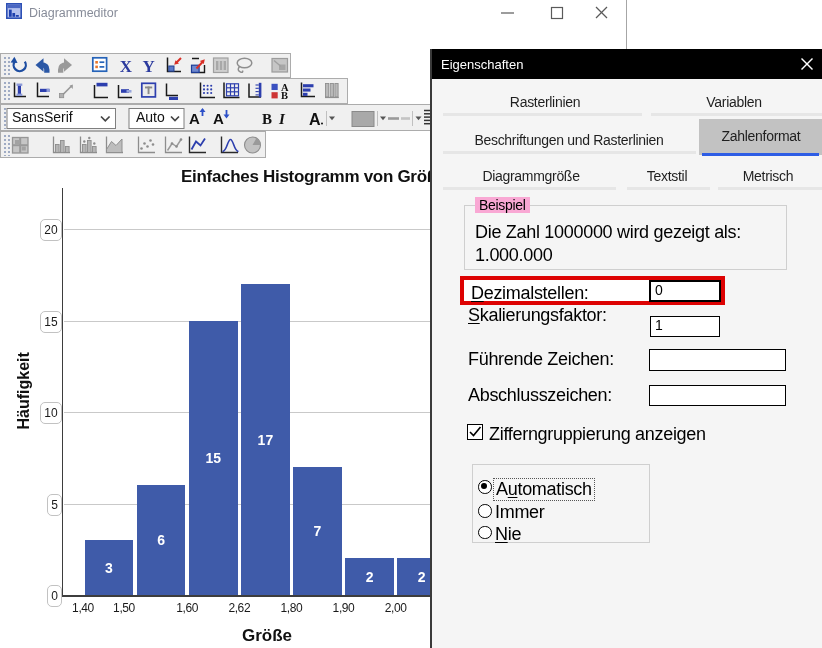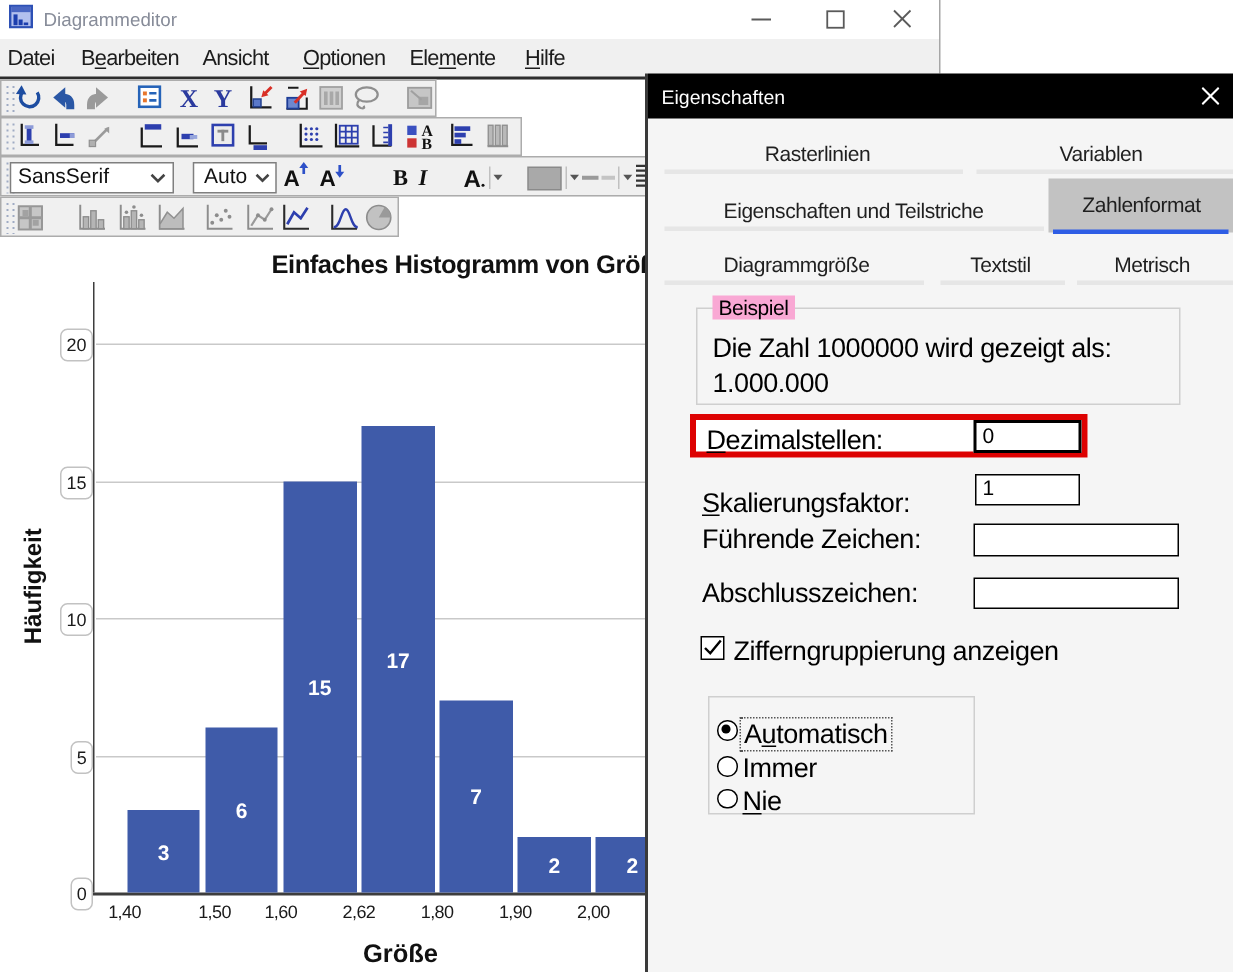--- a/index.html
+++ b/index.html
@@ -52,28 +52,20 @@
         <rect x="9.8" y="12" width="3" height="1.8" fill="#1d3fae"></rect>
       </svg>
       <div id="titletext">Diagrammeditor</div>
 
       <svg class="abs" style="left:495px;top:0" width="130" height="26" viewBox="0 0 130 26">
         <line x1="6" y1="13" x2="19" y2="13" stroke="#5a5a5a" stroke-width="1.2"></line>
         <rect x="56.5" y="7.5" width="11" height="11" fill="none" stroke="#5a5a5a" stroke-width="1.2"></rect>
         <line x1="101" y1="7" x2="112" y2="18" stroke="#5a5a5a" stroke-width="1.2"></line>
         <line x1="112" y1="7" x2="101" y2="18" stroke="#5a5a5a" stroke-width="1.2"></line>
       </svg>
-    </div>
-    <div id="menubar">
-      <div class="menuitem" style="left:5px">Datei</div>
-      <div class="menuitem" style="left:54px">B<u>e</u>arbeiten</div>
-      <div class="menuitem" style="left:135px">Ansicht</div>
-      <div class="menuitem" style="left:202px"><u>O</u>ptionen</div>
-      <div class="menuitem" style="left:273px">Ele<u>m</u>ente</div>
-      <div class="menuitem" style="left:350px"><u>H</u>ilfe</div>
     </div>
 
     <div class="tpanel" style="left:0;top:53px;width:291px;height:25px">
         <div class="grip"></div>
       </div>
     <div class="tpanel" style="left:0;top:78px;width:348px;height:26px">
         <div class="grip"></div>
       </div>
     <div class="tpanel" style="left:0;top:104px;width:434px;height:27px">
         <div class="grip"></div>
@@ -297,21 +289,21 @@
         <div class="barval" style="left:421.6px;top:576.7px">2</div>
       </div>
 
     <div class="ylabbox" style="left:40px;top:219.4px;width:22px;height:22px">20</div>
     <div class="ylabbox" style="left:40px;top:310.8px;width:22px;height:22px">15</div>
     <div class="ylabbox" style="left:40px;top:402.2px;width:22px;height:22px">10</div>
     <div class="ylabbox" style="left:47px;top:493.6px;width:15px;height:22px">5</div>
     <div class="ylabbox" style="left:47px;top:585px;width:15px;height:22px">0</div>
 
     <div class="xtick" style="left:83px">1,40</div>
-    <div class="xtick" style="left:143px">1,50</div>
+    <div class="xtick" style="left:124px">1,50</div>
     <div class="xtick" style="left:187.2px">1,60</div>
     <div class="xtick" style="left:239.3px">2,62</div>
     <div class="xtick" style="left:291.4px">1,80</div>
     <div class="xtick" style="left:343.5px">1,90</div>
     <div class="xtick" style="left:395.6px">2,00</div>
     <div class="abs" style="left:267px;top:626px;transform:translateX(-50%);font-size:17px;font-weight:bold;color:#111">Größe</div>
   </div>
 
   <div id="dlg">
     <div id="dlgtitle">
@@ -321,39 +313,39 @@
         <line x1="11.5" y1="0.5" x2="0.5" y2="11.5" stroke="#fff" stroke-width="1.4"></line>
       </svg>
     </div>
 
     <div class="tabtxt" style="left:113px;top:45px">Rasterlinien</div>
     <div class="tabtxt" style="left:302px;top:45px">Variablen</div>
     <div class="strip" style="left:11px;top:64px;width:199px"></div>
     <div class="strip" style="left:219px;top:64px;width:171px"></div>
     <div class="abs" style="left:267px;top:70px;width:123px;height:36px;background:#c2c2c2"></div>
     <div class="abs" style="left:270px;top:104px;width:117px;height:3px;background:#2e5de5"></div>
-    <div class="tabtxt" style="left:137px;top:83px">Eigenschaften und Teilstriche</div>
+    <div class="tabtxt" style="left:137px;top:83px">Beschriftungen und Rasterlinien</div>
     <div class="tabtxt" style="left:329px;top:79px">Zahlenformat</div>
     <div class="strip" style="left:11px;top:102px;width:253px"></div>
     <div class="tabtxt" style="left:99px;top:119px">Diagrammgröße</div>
     <div class="tabtxt" style="left:235px;top:119px">Textstil</div>
     <div class="tabtxt" style="left:336px;top:119px">Metrisch</div>
     <div class="strip" style="left:11px;top:138px;width:173px"></div>
     <div class="strip" style="left:195px;top:138px;width:83px"></div>
     <div class="strip" style="left:286px;top:138px;width:104px"></div>
 
     <div class="fset" style="left:32px;top:156px;width:323px;height:65px"></div>
     <div class="fleg" style="left:43px;top:148px">Beispiel</div>
     <div class="dlab" style="left:43px;top:173px">Die Zahl 1000000 wird gezeigt als:</div>
     <div class="dlab" style="left:43px;top:196px">1.000.000</div>
 
     <div class="abs" style="left:28px;top:227px;width:265px;height:29px;background:#fff;border:4.5px solid #dd0202"></div>
     <div class="dlab" style="left:39px;top:234px"><u>D</u>ezimalstellen:</div>
     <div class="dinput" style="left:217px;top:231px;width:72px;height:22px;border-width:2px">0</div>
-    <div class="dlab" style="left:36px;top:276px"><u>S</u>kalierungsfaktor:</div>
+    <div class="dlab" style="left:36px;top:256px"><u>S</u>kalierungsfaktor:</div>
     <div class="dinput" style="left:218px;top:267px;width:70px;height:21px">1</div>
     <div class="dlab" style="left:36px;top:300px">Führende Zeichen:</div>
     <div class="dinput" style="left:217px;top:300px;width:137px;height:22px"></div>
     <div class="dlab" style="left:36px;top:336px">Abschlusszeichen:</div>
     <div class="dinput" style="left:217px;top:336px;width:137px;height:21px"></div>
 
     <div class="abs" style="left:35px;top:375px;width:16px;height:16px;background:#fff;border:1.5px solid #000"></div>
     <svg class="abs" style="left:37px;top:377px" width="13" height="12" viewBox="0 0 13 12">
       <polyline points="1,6 4.5,9.5 11.5,1" fill="none" stroke="#000" stroke-width="1.6"></polyline>
     </svg>

